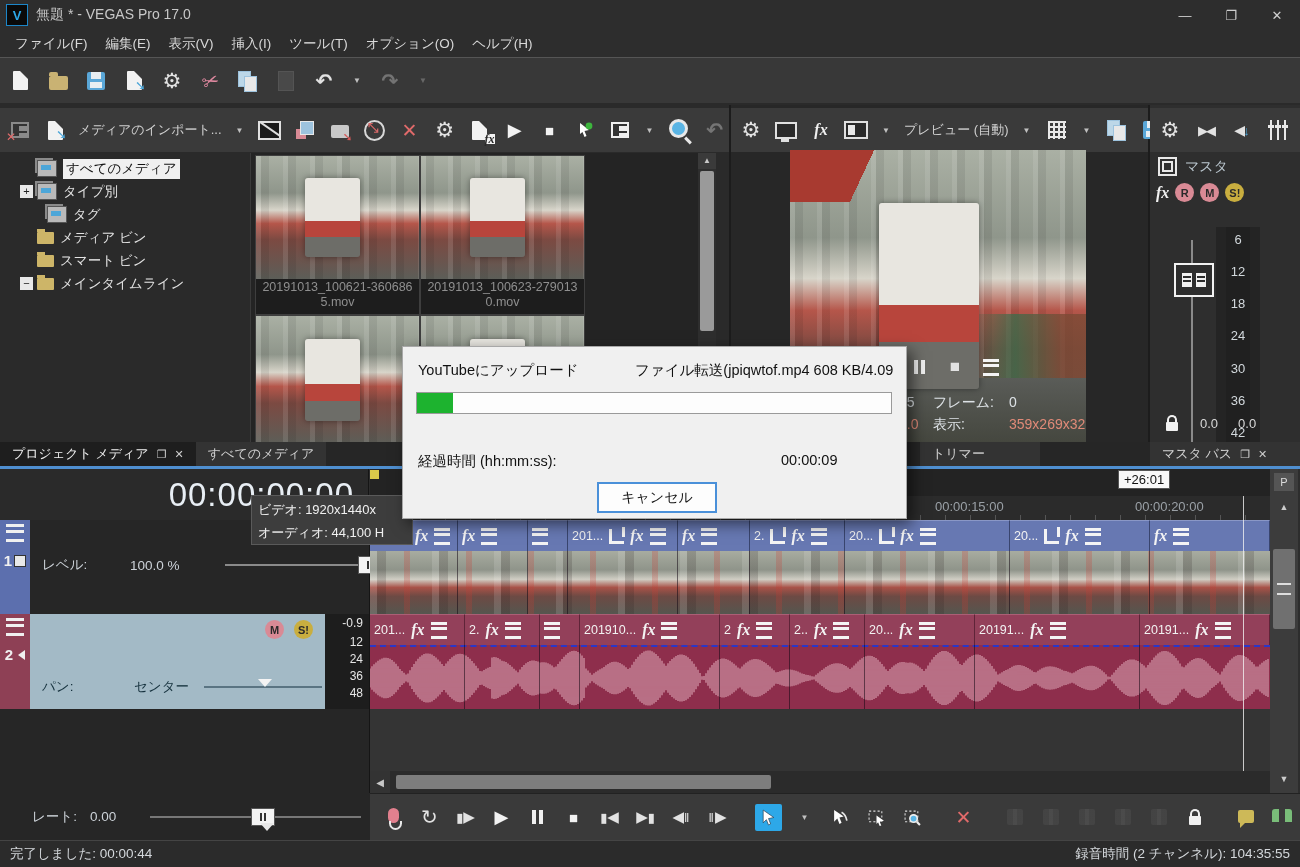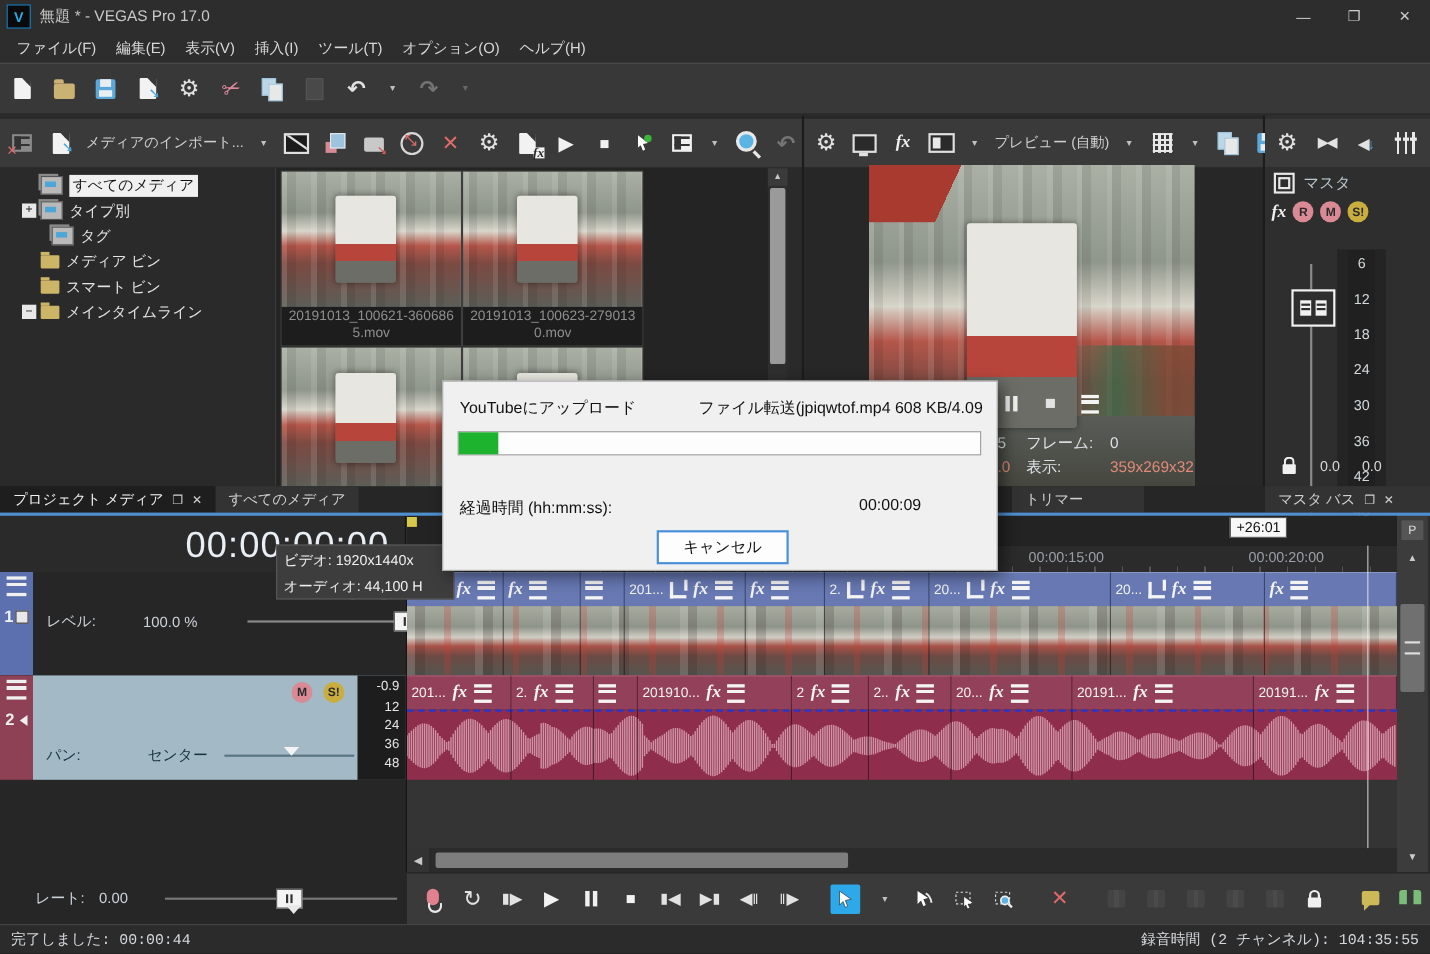--- a/index.html
+++ b/index.html
@@ -208,21 +208,21 @@
   .vs-thumb{position:absolute;left:3px;top:80px;width:22px;height:80px;background:#707070;border-radius:2px;}
   .vs-thumb:after{content:"";position:absolute;left:4px;top:34px;width:14px;height:8px;border-top:2px solid #ddd;border-bottom:2px solid #ddd;}
   .vs-dn{position:absolute;left:0;bottom:6px;width:28px;height:16px;color:#ccc;font-size:9px;text-align:center;line-height:16px;}
   .cursor-line{left:1243px;top:496px;width:1px;height:275px;background:rgba(240,240,240,.8);}
   
   .transport{left:370px;top:793px;width:930px;height:47px;background:#3a3a3a;border-top:1px solid #222;
              display:flex;align-items:center;gap:9px;padding-left:10px;box-sizing:border-box;overflow:hidden;}
   .transport .icon{width:27px;height:27px;font-size:18px;}
   .statusbar{left:0;top:840px;width:1300px;height:27px;background:#2b2b2b;border-top:1px solid #444;
              display:flex;align-items:center;justify-content:space-between;padding:0 10px;box-sizing:border-box;
-             color:#d4d8dc;font-size:13.5px;font-family:Liberation Mono, monospace;}
+             color:#d4d8dc;font-size:13.5px;}
   
   .dialog{left:402px;top:346px;width:503px;height:171px;background:#f0f0f0;border:1px solid #a8a8a8;
           box-shadow:5px 5px 14px rgba(0,0,0,.55);color:#111;z-index:20;overflow:hidden;}
   .dlg-head{position:absolute;left:15px;top:14px;font-size:14.5px;color:#111;}
   .dlg-status{position:absolute;left:232px;top:14px;font-size:14.5px;color:#111;white-space:nowrap;}
   .dlg-progress{position:absolute;left:13px;top:45px;width:474px;height:20px;background:#fdfdfd;border:1px solid #9a9a9a;}
   .dlg-fill{height:100%;background:#1db32f;}
   .dlg-elapsed-l{position:absolute;left:15px;top:105px;font-size:14.5px;}
   .dlg-elapsed-v{position:absolute;left:378px;top:105px;font-size:14.5px;}
   .dlg-cancel{position:absolute;left:194px;top:135px;width:116px;height:27px;background:#fdfdfd;border:2px solid #4a90d9;

